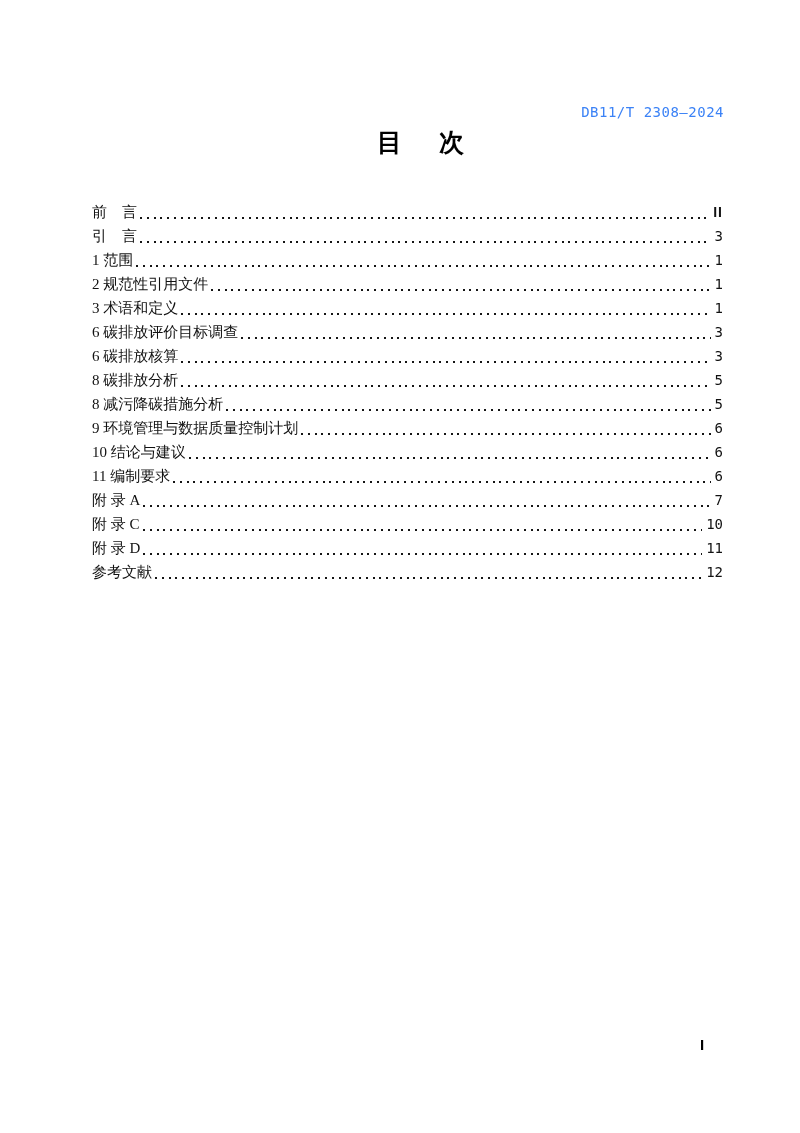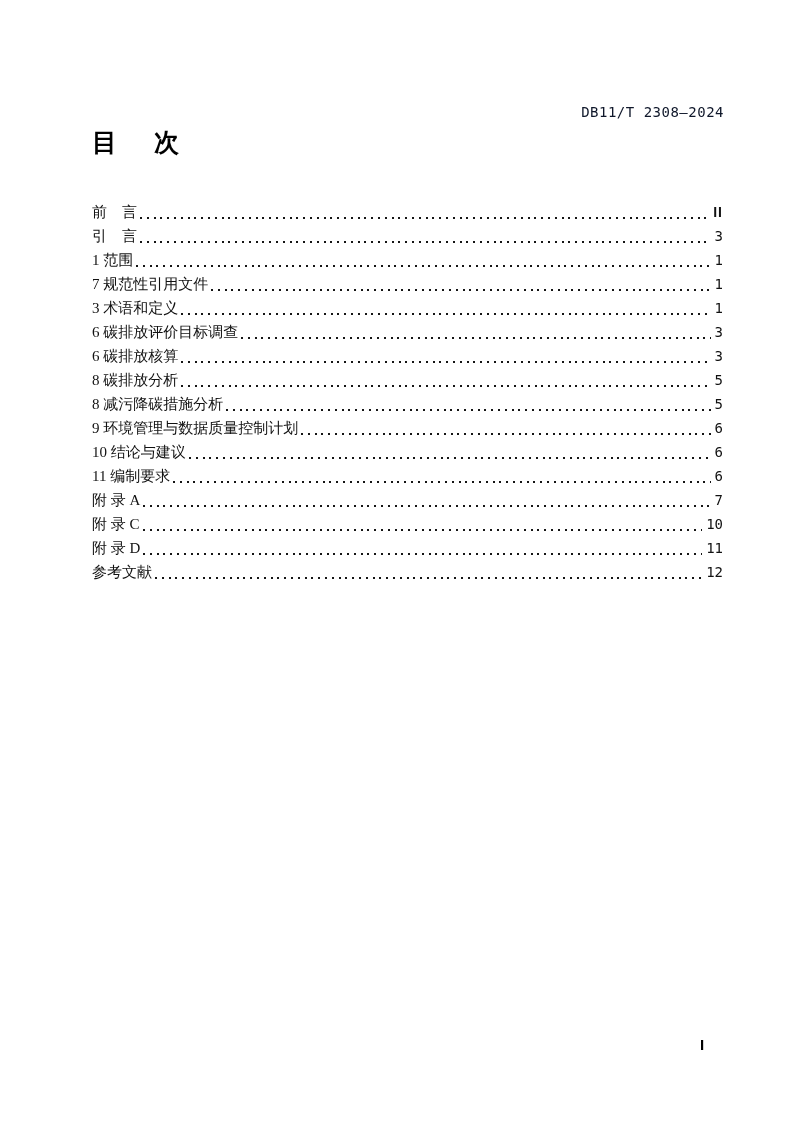--- a/index.html
+++ b/index.html
@@ -13,30 +13,30 @@
     overflow: hidden;
     margin: 0 auto;
     font-family: "Liberation Serif", serif;
   }
   .header-code {
     position: absolute;
     top: 104px;
     right: 76px;
     font-family: "DejaVu Sans Mono", monospace;
     font-size: 14px;
-    color: #0f172a;
+    color: #3b82f6;
     letter-spacing: 0.5px;
     white-space: nowrap;
   }
   .doc-title {
     position: absolute;
     top: 126px;
-    left: 92px;
+    left: 108px;
     width: 631px;
-    text-align: left;
+    text-align: center;
     font-family: "Liberation Sans", sans-serif;
     font-size: 25px;
     font-weight: bold;
     color: #000000;
     letter-spacing: 6px;
     white-space: pre;
   }
   .toc-list {
     position: absolute;
     top: 200px;
@@ -114,21 +114,21 @@
     <span class="toc-page">3</span>
   </div>
 
   <div class="toc-row">
     <span class="toc-label">1 范围</span>
     <span class="toc-leader"></span>
     <span class="toc-page">1</span>
   </div>
 
   <div class="toc-row">
-    <span class="toc-label">7 规范性引用文件</span>
+    <span class="toc-label">2 规范性引用文件</span>
     <span class="toc-leader"></span>
     <span class="toc-page">1</span>
   </div>
 
   <div class="toc-row">
     <span class="toc-label">3 术语和定义</span>
     <span class="toc-leader"></span>
     <span class="toc-page">1</span>
   </div>
 

